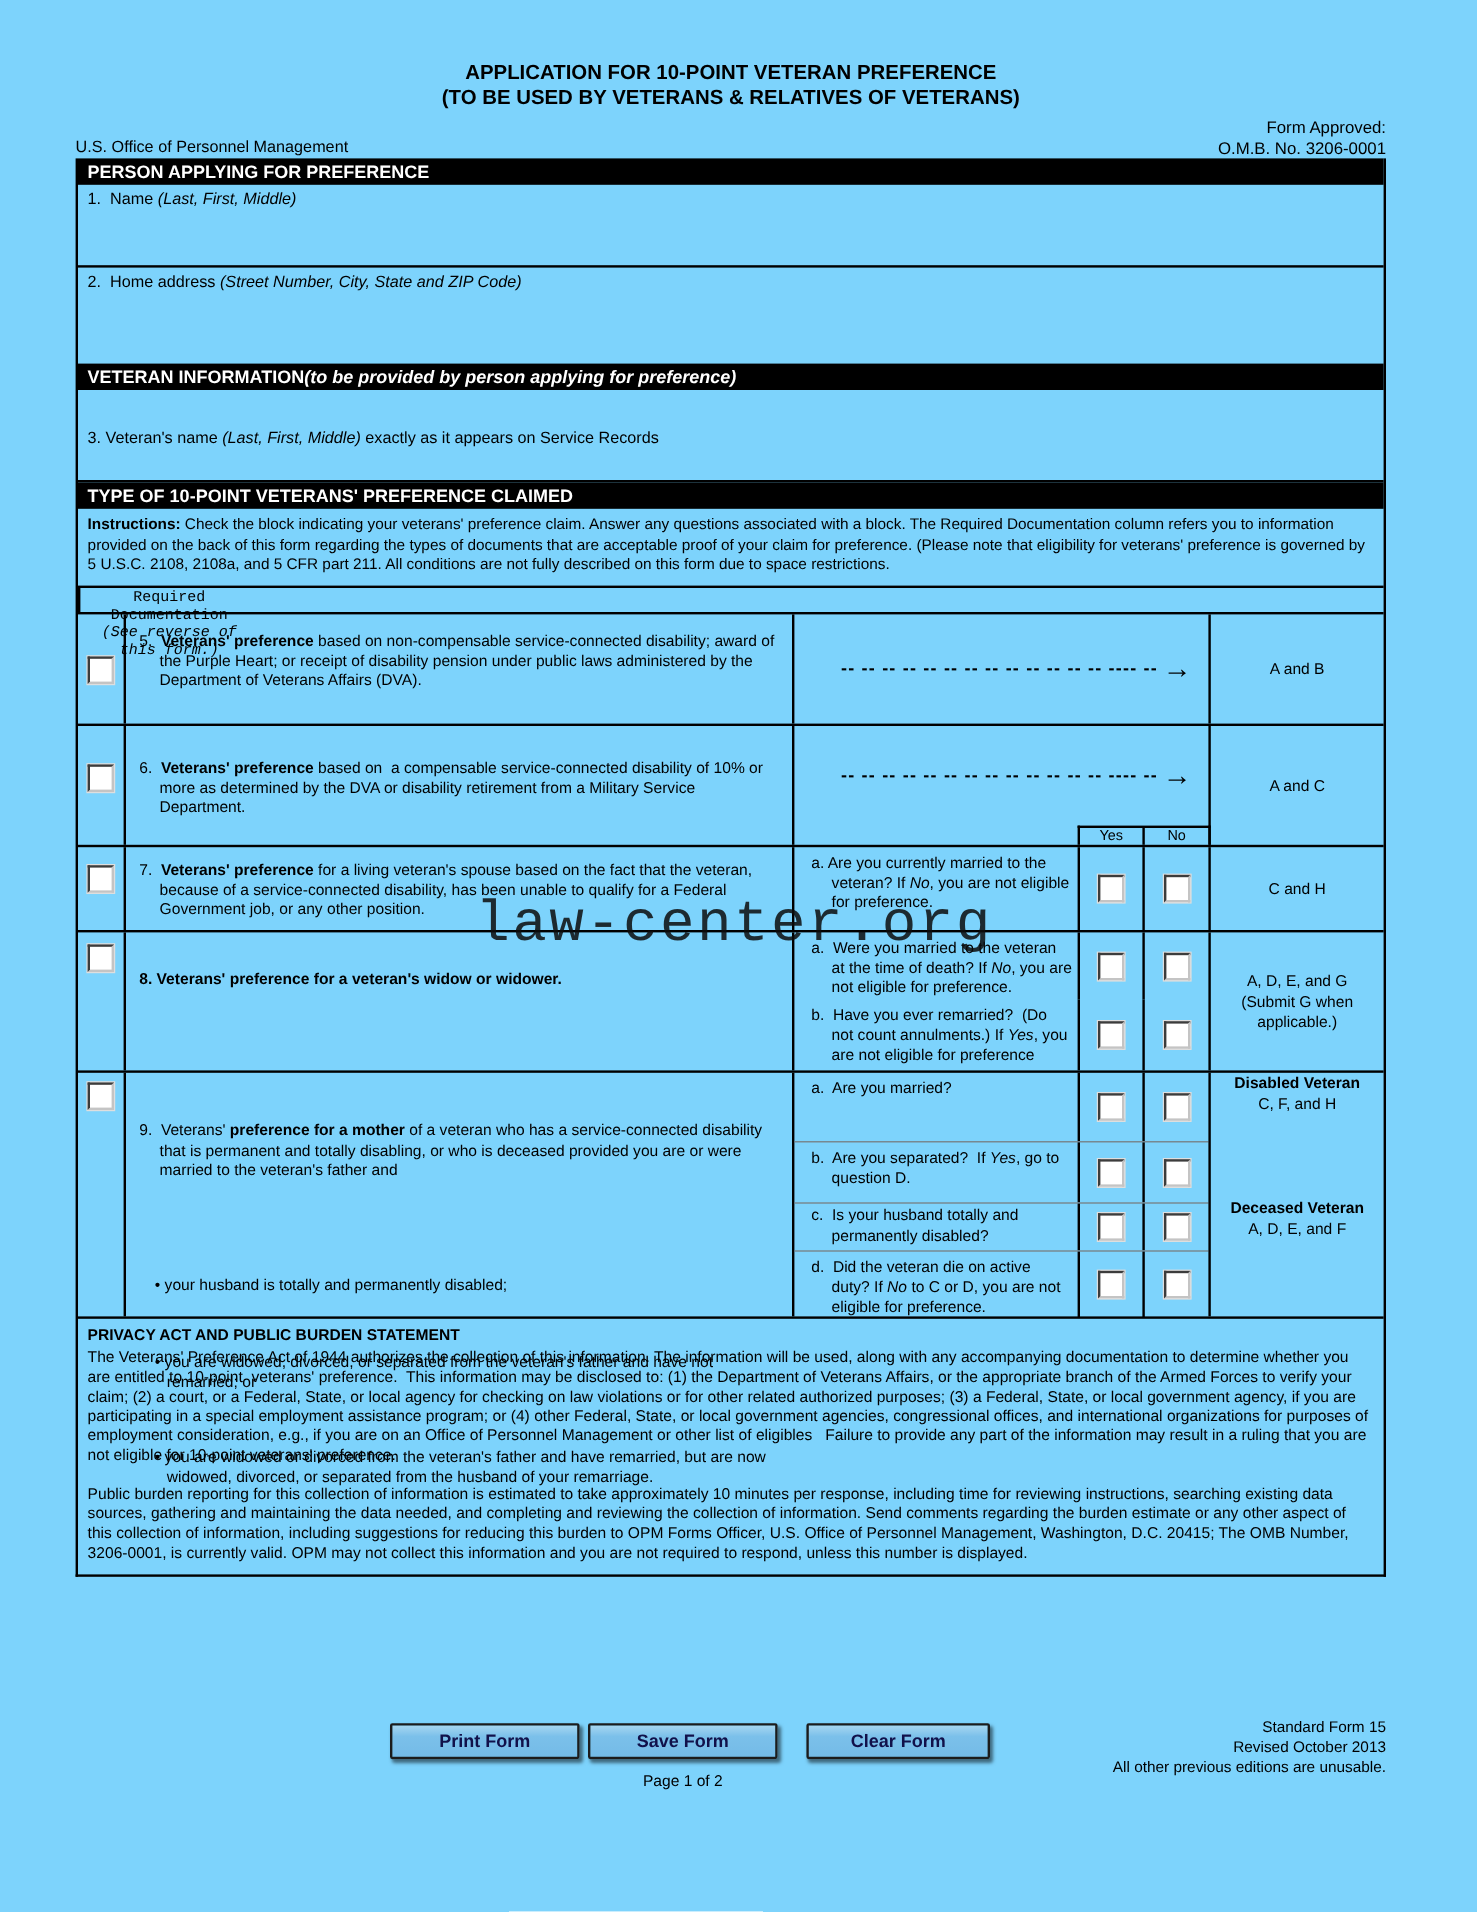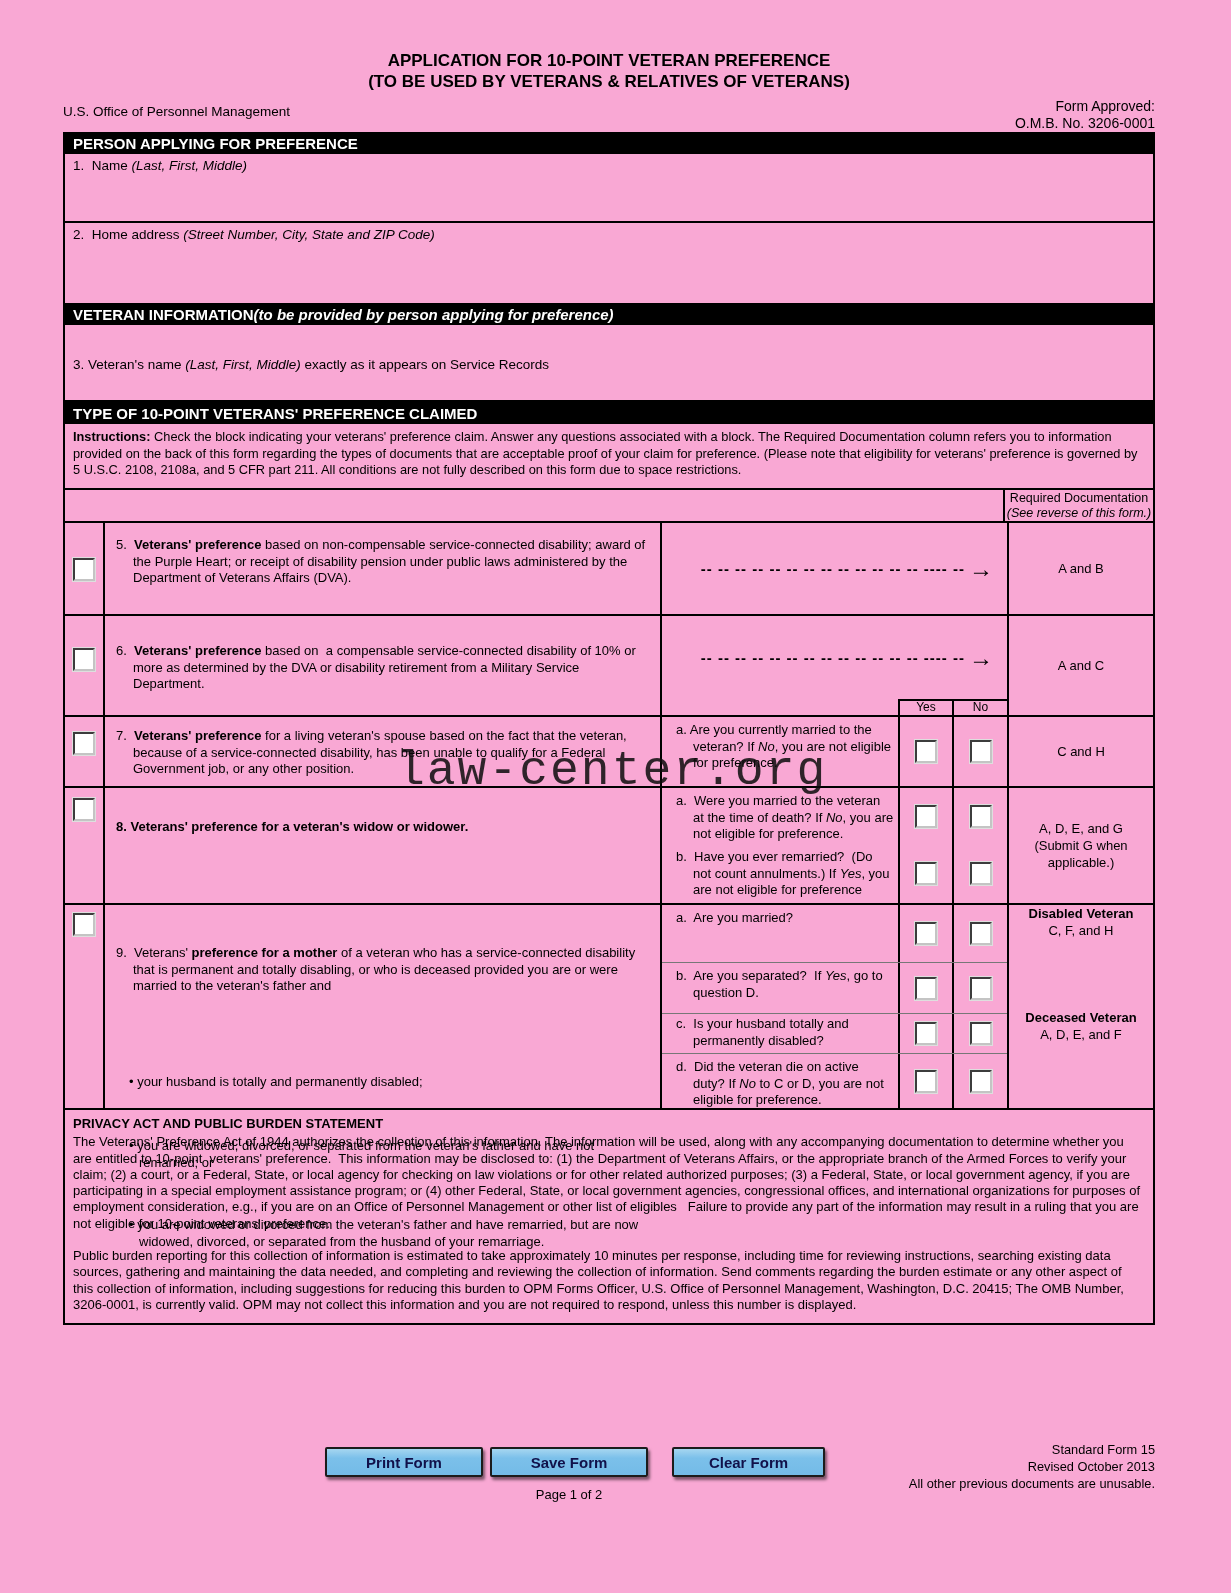--- a/index.html
+++ b/index.html
@@ -1,25 +1,25 @@
 <!DOCTYPE html>
 <html><head>
 <meta charset="utf-8">
 <style>
   * { margin:0; padding:0; box-sizing:border-box; }
   html,body { background:#fff; }
   body { font-family:"Liberation Sans","DejaVu Sans",sans-serif; color:#000; }
-  .page { position:relative; width:1231px; height:1593px; background:#f9a8d4; overflow:hidden; }
+  .page { position:relative; width:1231px; height:1593px; background:#7dd3fc; overflow:hidden; }
 
   
   .hdr { padding-top:50px; }
   .hdr-titles { width:1092px; margin-left:63px; text-align:center; }
   .t1,.t2 { font-size:17px; font-weight:bold; line-height:21px; }
   .hdr-row { width:1092px; margin-left:63px; display:flex; justify-content:space-between; align-items:flex-end; margin-top:6px; }
-  .agency { font-size:13.5px; padding-bottom:13px; }
+  .agency { font-size:13.5px; padding-bottom:2px; }
   .approved { text-align:right; font-size:14px; line-height:17px; }
 
   
   .form { width:1092px; margin-left:63px; border-left:2px solid #000; border-right:2px solid #000; border-bottom:2px solid #000; }
   .bar { background:#000; color:#fff; font-weight:bold; font-size:15px; height:22px; display:flex; align-items:center; padding-left:8px; }
   .bar .s-bi { font-weight:bold; font-style:italic; }
   .fieldbox { position:relative; }
   .flabel { font-size:13.5px; padding:4px 0 0 8px; white-space:pre-wrap; }
   .input-area { position:absolute; left:0; right:0; bottom:0; }
   .f1 { height:69px; border-bottom:2px solid #000; }
@@ -30,21 +30,21 @@
   .srv-headers div { text-align:center; }
   .sh1 { width:346px; } .sh2 { width:221px; } .sh3 { flex:1; }
   .srv-row { display:flex; border-top:2px solid #000; height:26px; }
   .sc1 { width:346px; border-right:2px solid #000; }
   .sc2 { width:221px; border-right:2px solid #000; }
   .sc3 { flex:1; }
 
   .instructions { font-size:12.8px; line-height:16.5px; padding:5px 8px 4px 8px; border-bottom:2px solid #000; height:66px; white-space:pre-wrap; }
 
   
-  .dochdr-row { height:31px; display:flex; justify-content:flex-end; }
+  .dochdr-row { height:20px; display:flex; justify-content:flex-start;font-family:Liberation Mono, monospace; }
   .dochdr { width:150px; border-left:2px solid #000; text-align:center; font-size:12.5px; line-height:14.5px; padding-top:1px; }
   .dochdr .l2 { font-style:italic; }
 
   .crow { display:flex; border-top:2px solid #000; position:relative; }
   .r5 { height:93px; } .r6 { height:101px; } .r7 { height:71px; } .r8 { height:117px; } .r9 { height:205px; }
   .c-check { width:40px; border-right:2px solid #000; display:flex; justify-content:center; }
   .c-text  { width:557px; border-right:2px solid #000; font-size:13px; line-height:16.5px; white-space:pre-wrap; }
   .c-text .inner { padding:0 10px 0 28px; text-indent:-17px; }
   .c-mid { width:345px; display:flex; flex-direction:column; }
   .c-doc { flex:1; border-left:2px solid #000; font-size:13px; display:flex; flex-direction:column; align-items:center; justify-content:center; text-align:center; line-height:17px; }
@@ -313,17 +313,17 @@
   <div class="watermark">law-center.org</div>
 
   <div class="footer">
     <button class="btn btn-print">Print Form</button>
     <button class="btn btn-save">Save Form</button>
     <button class="btn btn-clear">Clear Form</button>
     <div class="page-num">Page 1 of 2</div>
     <div class="sf-block">
       <div>Standard Form 15</div>
       <div>Revised October 2013</div>
-      <div>All other previous documents are unusable.</div>
+      <div>All other previous editions are unusable.</div>
     </div>
   </div>
 
 </div>
 
 </body></html>

